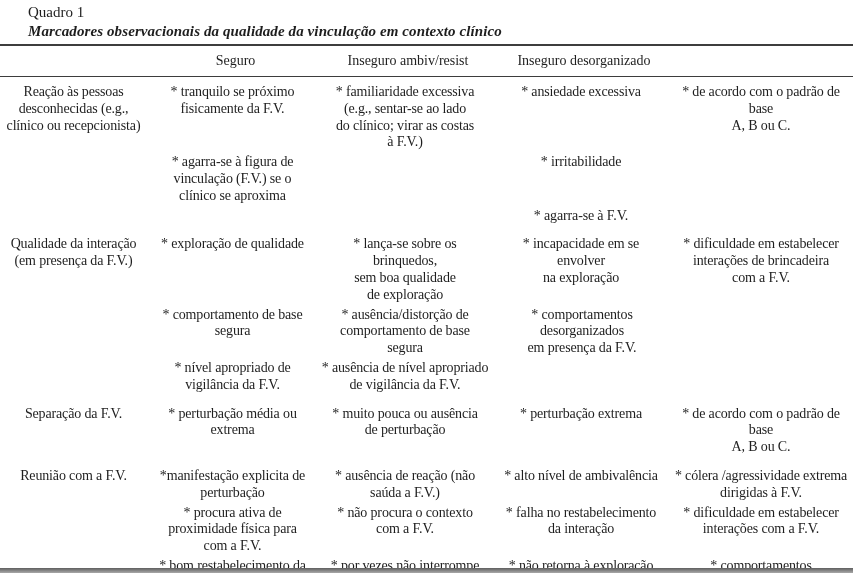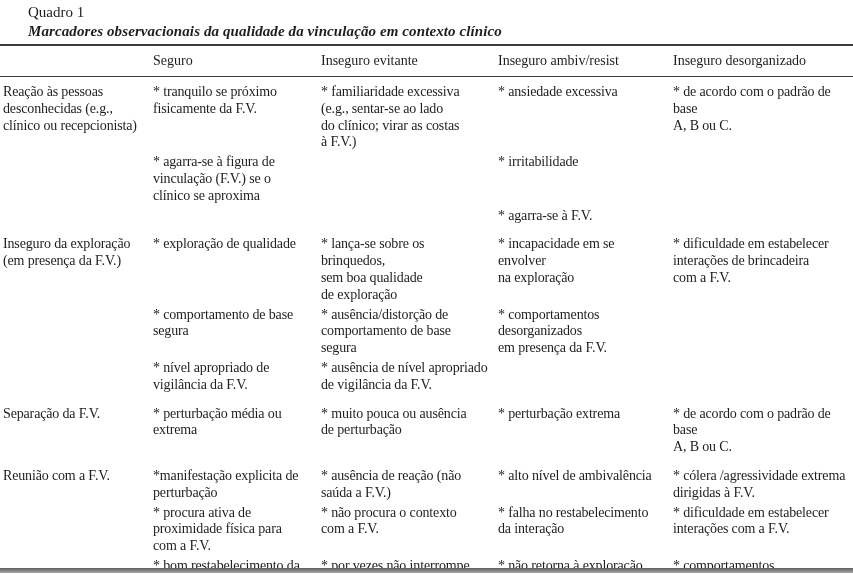--- a/index.html
+++ b/index.html
@@ -11,20 +11,21 @@
   }
   .caption { padding: 3px 0 0 4px; margin-left: 24px; }
   .caption-label { font-size: 15px; line-height: 19px; }
   .caption-title { font-size: 15px; line-height: 19px; font-style: italic; letter-spacing: 0.1px; font-weight: bold; }
   .rule-heavy { border: 0; border-top: 2px solid #3d3d3d; margin: 3px 0 0 0; }
   .rule-light { border: 0; border-top: 1.5px solid #3d3d3d; margin: 0; }
 
   .grid-row {
     display: grid;
     grid-template-columns: 150px 168px 177px 175px 1fr;
+    text-align: center;
   }
   .header-row { padding: 6px 0 7px 0; }
   .header-cell { font-size: 14px; line-height: 17px; padding-left: 3px; }
 
   .table-body { padding-top: 7px; }
   .row-group { margin-bottom: 12px; }
   .subrow { margin-bottom: 3px; }
   .cell {
     font-size: 14px;
     line-height: 16.8px;
@@ -47,21 +48,20 @@
   <div class="caption">
     <div class="caption-label">Quadro 1</div>
     <div class="caption-title">Marcadores observacionais da qualidade da vinculação em contexto clínico</div>
   </div>
 
   <hr class="rule-heavy">
 
   <div class="grid-row header-row">
     <div class="header-cell"></div>
     <div class="header-cell">Seguro</div>
-    <div class="header-cell">Inseguro evitante</div>
     <div class="header-cell">Inseguro ambiv/resist</div>
     <div class="header-cell">Inseguro desorganizado</div>
   </div>
 
   <hr class="rule-light">
 
   <div class="table-body">
       <div class="row-group">
         <div class="grid-row subrow">
           <div class="cell col0">Reação às pessoas
@@ -89,21 +89,21 @@
         <div class="grid-row subrow">
           <div class="cell col0"></div>
           <div class="cell col1"></div>
           <div class="cell col2"></div>
           <div class="cell col3">* agarra-se à F.V.</div>
           <div class="cell col4"></div>
         </div>
       </div>
       <div class="row-group">
         <div class="grid-row subrow">
-          <div class="cell col0">Inseguro da exploração
+          <div class="cell col0">Qualidade da interação
 (em presença da F.V.)</div>
           <div class="cell col1">* exploração de qualidade</div>
           <div class="cell col2">* lança-se sobre os brinquedos,
 sem boa qualidade
 de exploração</div>
           <div class="cell col3">* incapacidade em se envolver
 na exploração</div>
           <div class="cell col4">* dificuldade em estabelecer
 interações de brincadeira
 com a F.V.</div>

